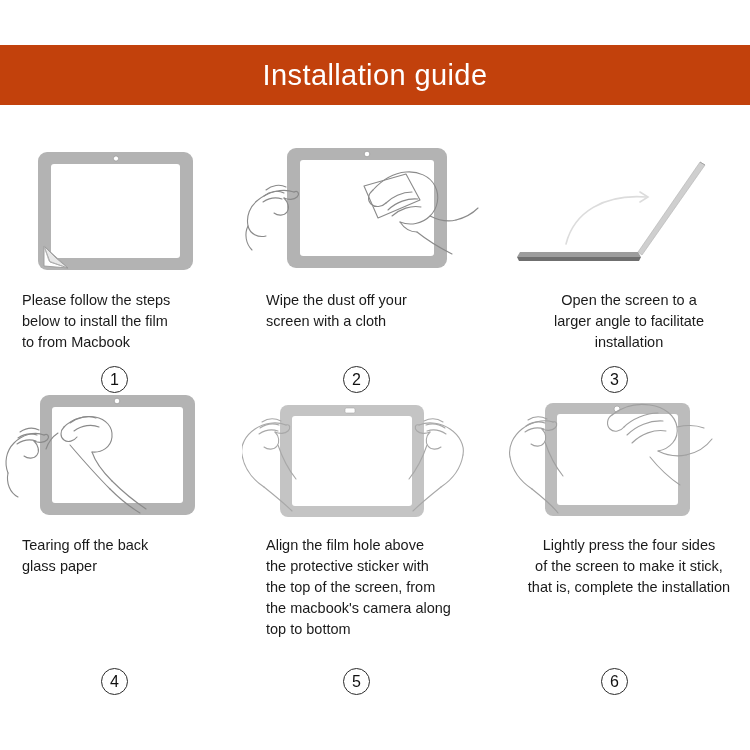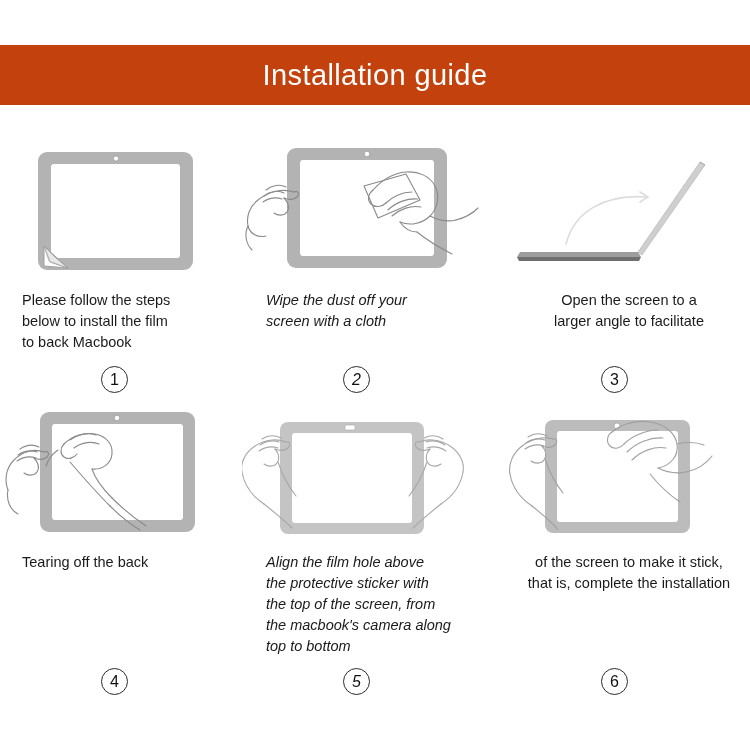--- a/index.html
+++ b/index.html
@@ -50,24 +50,24 @@
     left: 0;
     top: 140px;
     width: 750px;
     height: 600px;
   }
   .step {
     position: absolute;
     width: 250px;
   }
   .step-col-0 { left: 0px; }
-  .step-col-1 { left: 242px; font-style: italic; }
+  .step-col-1 { left: 242px; }
   .step-col-2 { left: 500px; }
   .step-row-0 { top: 0px; }
-  .step-row-1 { top: 262px; }
+  .step-row-1 { top: 245px; }
 
   .art {
     position: relative;
     width: 250px;
     height: 142px;
   }
   .art svg {
     display: block;
     position: absolute;
     left: 0;
@@ -135,21 +135,21 @@
           <g>
             <path d="M44 106 L44 126 L68 128 Z" fill="#ffffff" stroke="#9a9a9a" stroke-width="0.9"></path>
             <path d="M44 106 L56 118 L68 128 L50 122 Z" fill="#e8e8e8" stroke="#9a9a9a" stroke-width="0.9"></path>
             <path d="M44 106 L49 121 L62 126" fill="none" stroke="#b5b5b5" stroke-width="0.8"></path>
           </g>
         </svg>
       </div>
       <div class="caption">
         <div>Please follow the steps</div>
         <div>below to install the film</div>
-        <div>to back Macbook</div>
+        <div>to from Macbook</div>
       </div>
     </div>
     <div class="num-wrap num-r0 step-col-0">
       <div class="num-circle num-pos-0" style="position:relative;left:101px;">1</div>
     </div>
 
     <div class="step step-col-1 step-row-0">
       <div class="art">
         <svg width="250" height="142" viewBox="0 0 250 142" xmlns="http://www.w3.org/2000/svg">
           <g>
@@ -202,20 +202,21 @@
           </g>
           <g fill="none" stroke="#dcdcdc" stroke-width="1.6" stroke-linecap="round">
             <path d="M66 104 C74 72, 104 54, 146 57"></path>
             <path d="M140 52 L148 57 L140 62"></path>
           </g>
         </svg>
       </div>
       <div class="caption">
         <div>Open the screen to a</div>
         <div>larger angle to facilitate</div>
+        <div>installation</div>
       </div>
     </div>
     <div class="num-wrap num-r0 step-col-2">
       <div class="num-circle" style="position:relative;left:101px;">3</div>
     </div>
 
     <div class="step step-col-0 step-row-1">
       <div class="art">
         <svg width="250" height="142" viewBox="0 0 250 142" xmlns="http://www.w3.org/2000/svg">
           <g>
@@ -240,20 +241,21 @@
             <path d="M92 67 C95 76, 102 86, 112 96"></path>
             <path d="M112 96 C122 106, 134 116, 146 124"></path>
             <path d="M70 60 C82 74, 96 90, 110 104"></path>
             <path d="M110 104 C120 114, 130 122, 140 128"></path>
             <path d="M58 48 C52 52, 48 58, 46 64"></path>
           </g>
         </svg>
       </div>
       <div class="caption">
         <div>Tearing off the back</div>
+        <div>glass paper</div>
       </div>
     </div>
     <div class="num-wrap num-r1 step-col-0">
       <div class="num-circle" style="position:relative;left:101px;">4</div>
     </div>
 
     <div class="step step-col-1 step-row-1">
       <div class="art">
         <svg width="250" height="142" viewBox="0 0 250 142" xmlns="http://www.w3.org/2000/svg">
           <g>
@@ -323,20 +325,21 @@
             <path d="M127 50 C136 41, 150 35, 163 36"></path>
             <path d="M132 58 C141 49, 154 44, 166 46"></path>
             <path d="M158 66 C166 70, 176 72, 186 70"></path>
             <path d="M186 70 C196 68, 206 62, 212 54"></path>
             <path d="M150 72 C158 82, 168 92, 180 100"></path>
             <path d="M177 42 C186 40, 196 40, 204 43"></path>
           </g>
         </svg>
       </div>
       <div class="caption">
+        <div>Lightly press the four sides</div>
         <div>of the screen to make it stick,</div>
         <div>that is, complete the installation</div>
       </div>
     </div>
     <div class="num-wrap num-r1 step-col-2">
       <div class="num-circle" style="position:relative;left:101px;">6</div>
     </div>
 
   </div>
 </div>

